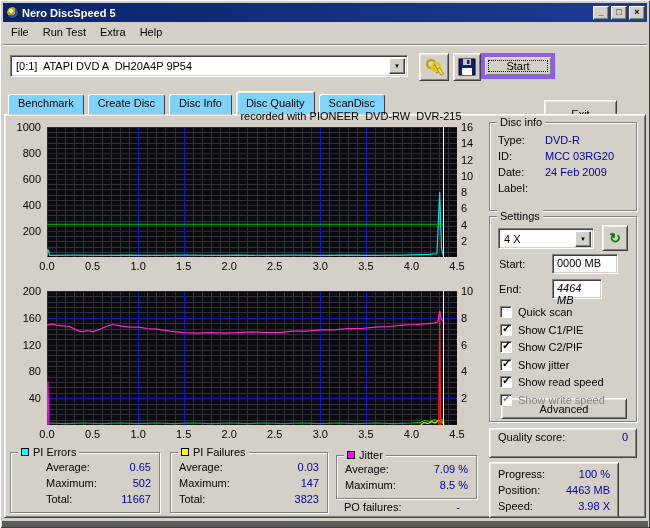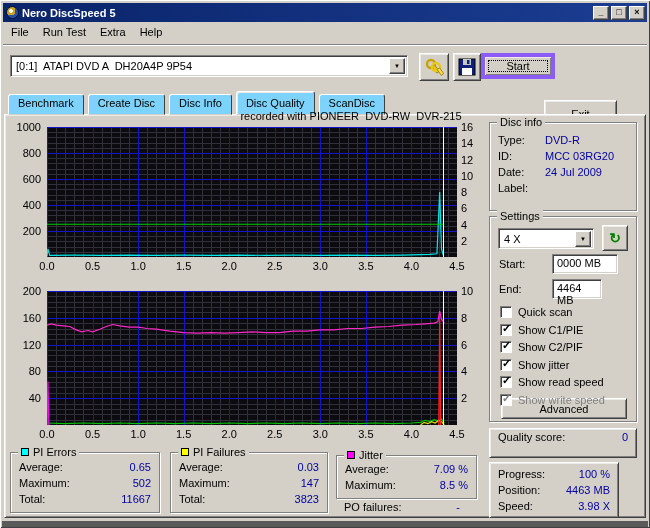--- a/index.html
+++ b/index.html
@@ -383,42 +383,42 @@
         <div class="row leftval">
           <span class="lbl">Type:</span>
           <span class="val">DVD-R</span>
         </div>
         <div class="row leftval">
           <span class="lbl">ID:</span>
           <span class="val">MCC 03RG20</span>
         </div>
         <div class="row leftval">
           <span class="lbl">Date:</span>
-          <span class="val">24 Jul 2009</span>
+          <span class="val">24 Feb 2009</span>
         </div>
         <div class="row leftval">
           <span class="lbl">Label:</span>
           <span class="val"></span>
         </div>
       </div>
   </div>
 
   <div class="groupbox" style="left:489px;top:216px;width:148px;height:206px;">
     <span class="legend">Settings</span>
     <div class="combo" style="left:8px;top:11px;width:96px;height:21px;">
       <span class="combo-text">4 X</span>
       <span class="combo-arrow">▼</span>
     </div>
     <button class="tool-btn" style="left:112px;top:8px;width:26px;height:26px;">
       <span class="refresh-glyph">↻</span>
     </button>
     <span class="small-lbl" style="left:9px;top:41px;">Start:</span>
     <div class="fieldbox" style="left:62px;top:37px;width:66px;height:20px;">0000 MB</div>
     <span class="small-lbl" style="left:9px;top:66px;">End:</span>
-    <div class="fieldbox" style="left:62px;top:62px;width:50px;height:20px;">4464 MB</div>
+    <div class="fieldbox" style="left:62px;top:62px;width:50px;height:20px;font-style:italic;">4464 MB</div>
     <div id="settings-checks"></div>
     <button class="btn" style="left:11px;top:181px;width:126px;height:21px;line-height:19px;">Advanced</button>
   <div class="cb-row" style="left: 10px; top: 88px;">
         <span class="cb-box"></span>
         <span class="cb-lbl">Quick scan</span>
       </div>
       <div class="cb-row" style="left: 10px; top: 105.5px;">
         <span class="cb-box">
           <span class="mark">✓</span>
         </span>
@@ -467,21 +467,21 @@
           <span class="lbl">Position:</span>
           <span class="val">4463 MB</span>
         </div>
         <div class="row">
           <span class="lbl">Speed:</span>
           <span class="val">3.98 X</span>
         </div>
       </div>
   </div>
 
-  <div class="groupbox" style="left:10px;top:452px;width:150px;height:61px;">
+  <div class="groupbox" style="left:10px;top:452px;width:150px;height:61px;padding-left:27px;">
     <span class="legend">
         <span class="chip" id="chip-pie" style="background: rgb(0, 255, 255);"></span>
         <span>PI Errors</span>
       </span>
     <div id="pi-errors-rows" style="padding-top:6px;">
         <div class="row">
           <span class="lbl">Average:</span>
           <span class="val">0.65</span>
         </div>
         <div class="row">

